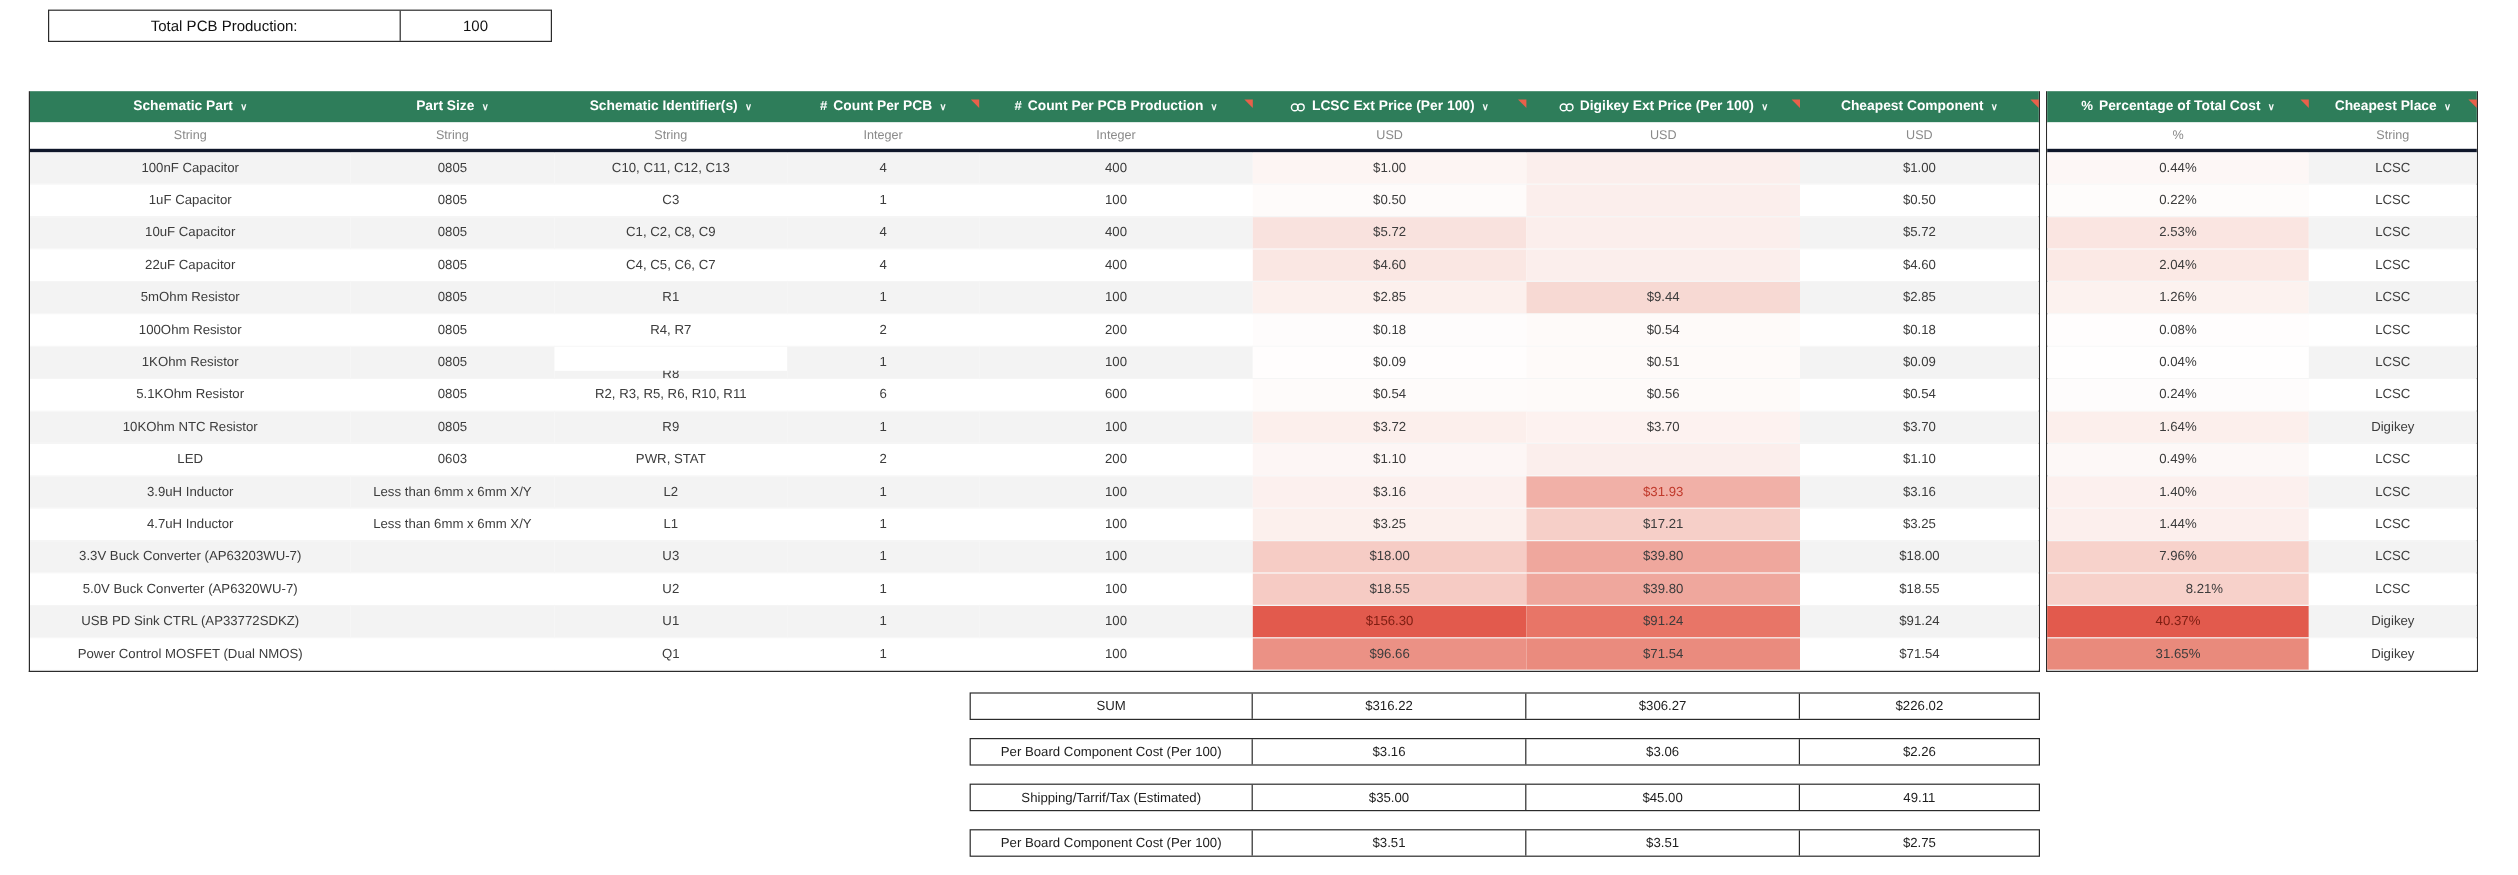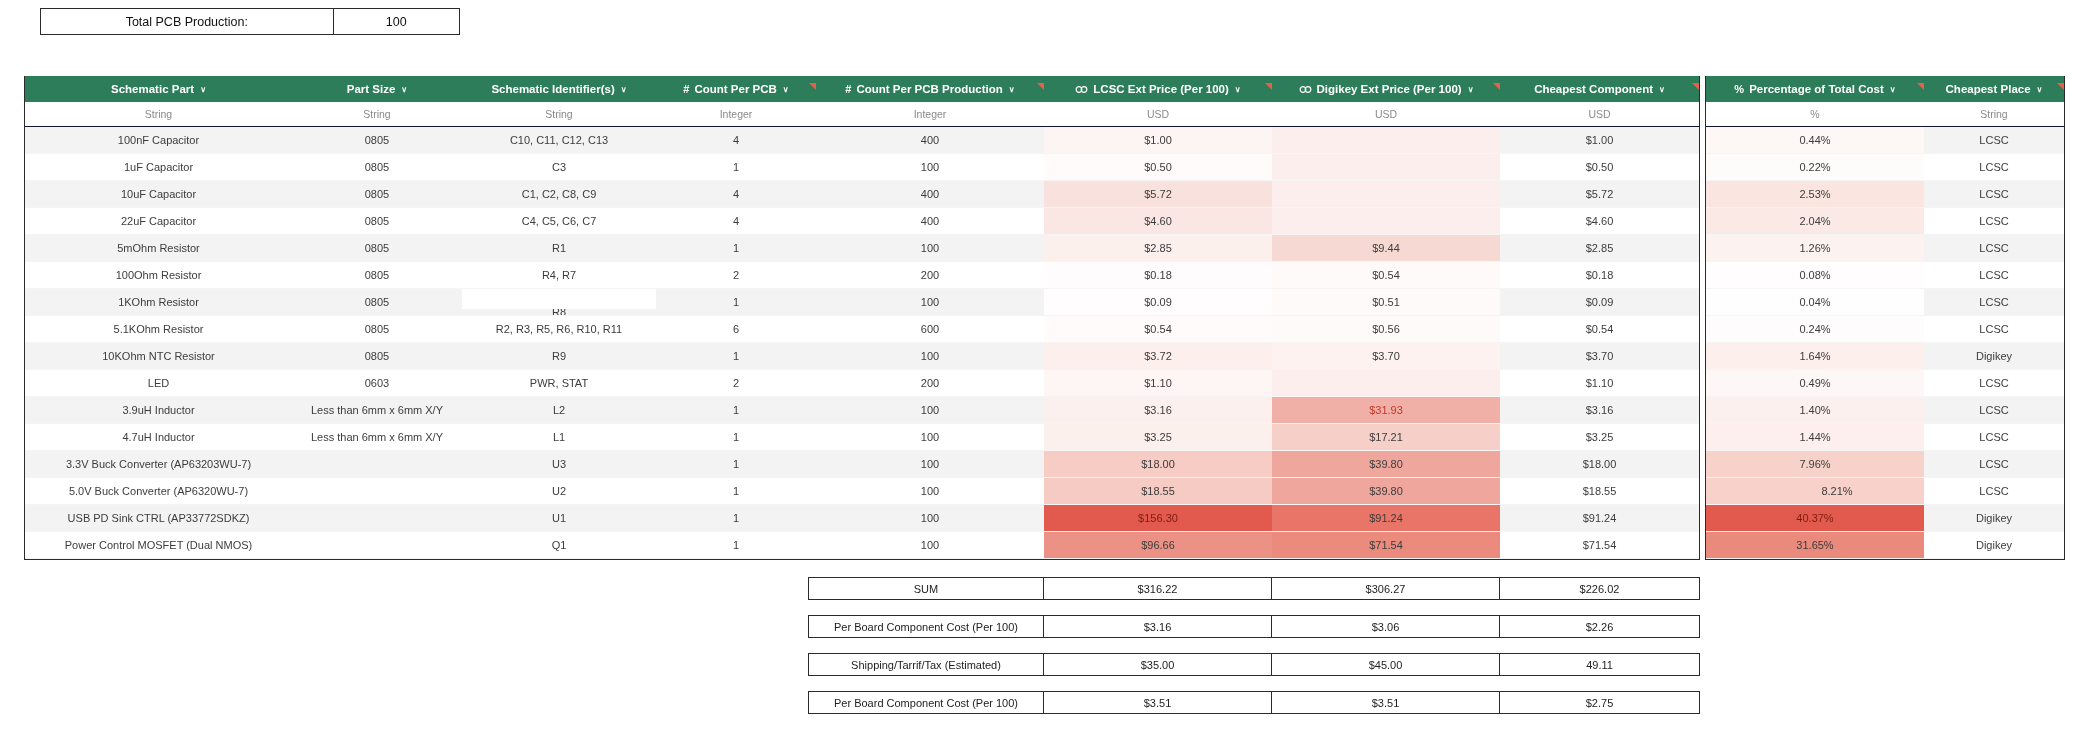--- a/index.html
+++ b/index.html
@@ -28,21 +28,21 @@
   .tables{position:absolute;left:24px;top:76px;display:flex;gap:5px;}
   .tbl{border:1.5px solid #2b2b2b;border-top:none;background:#fff;}
   .thead-row{display:flex;background:var(--green);height:26px;align-items:center;}
   .hcell{position:relative;display:flex;align-items:center;justify-content:center;
          color:#fff;font-weight:bold;font-size:11.5px;cursor:pointer;}
   .htitle{white-space:nowrap;overflow:hidden;}
   .hicon{margin-right:5px;display:flex;align-items:center;font-size:11px;}
   .chev{margin-left:6px;font-size:8px;opacity:.95;}
   .flag{position:absolute;top:0;right:0;width:0;height:0;
         border-top:7px solid var(--flag);border-left:7px solid transparent;}
-  .typerow{display:flex;height:25px;background:#fff;border-bottom:1px solid #0f172a;}
+  .typerow{display:flex;height:25px;background:#fff;border-bottom:3px solid #0f172a;}
   .tcell{display:flex;align-items:center;justify-content:center;
          font-size:10.5px;color:#8a8a8a;}
   .drow{display:flex;height:27px;border-bottom:1px solid rgba(0,0,0,0.04);}
   .dcell{display:flex;align-items:center;justify-content:center;font-size:11px;
          color:#3c3c3c;white-space:nowrap;overflow:hidden;}
 
   
   .cw-part{width:267px}.cw-size{width:170px}.cw-ids{width:194px}.cw-count{width:160px}
   .cw-prod{width:228px}.cw-lcsc{width:228px}.cw-digikey{width:228px}
   .cw-cheapest{width:199px}.cw-pct{width:218px}.cw-place{width:140px}

